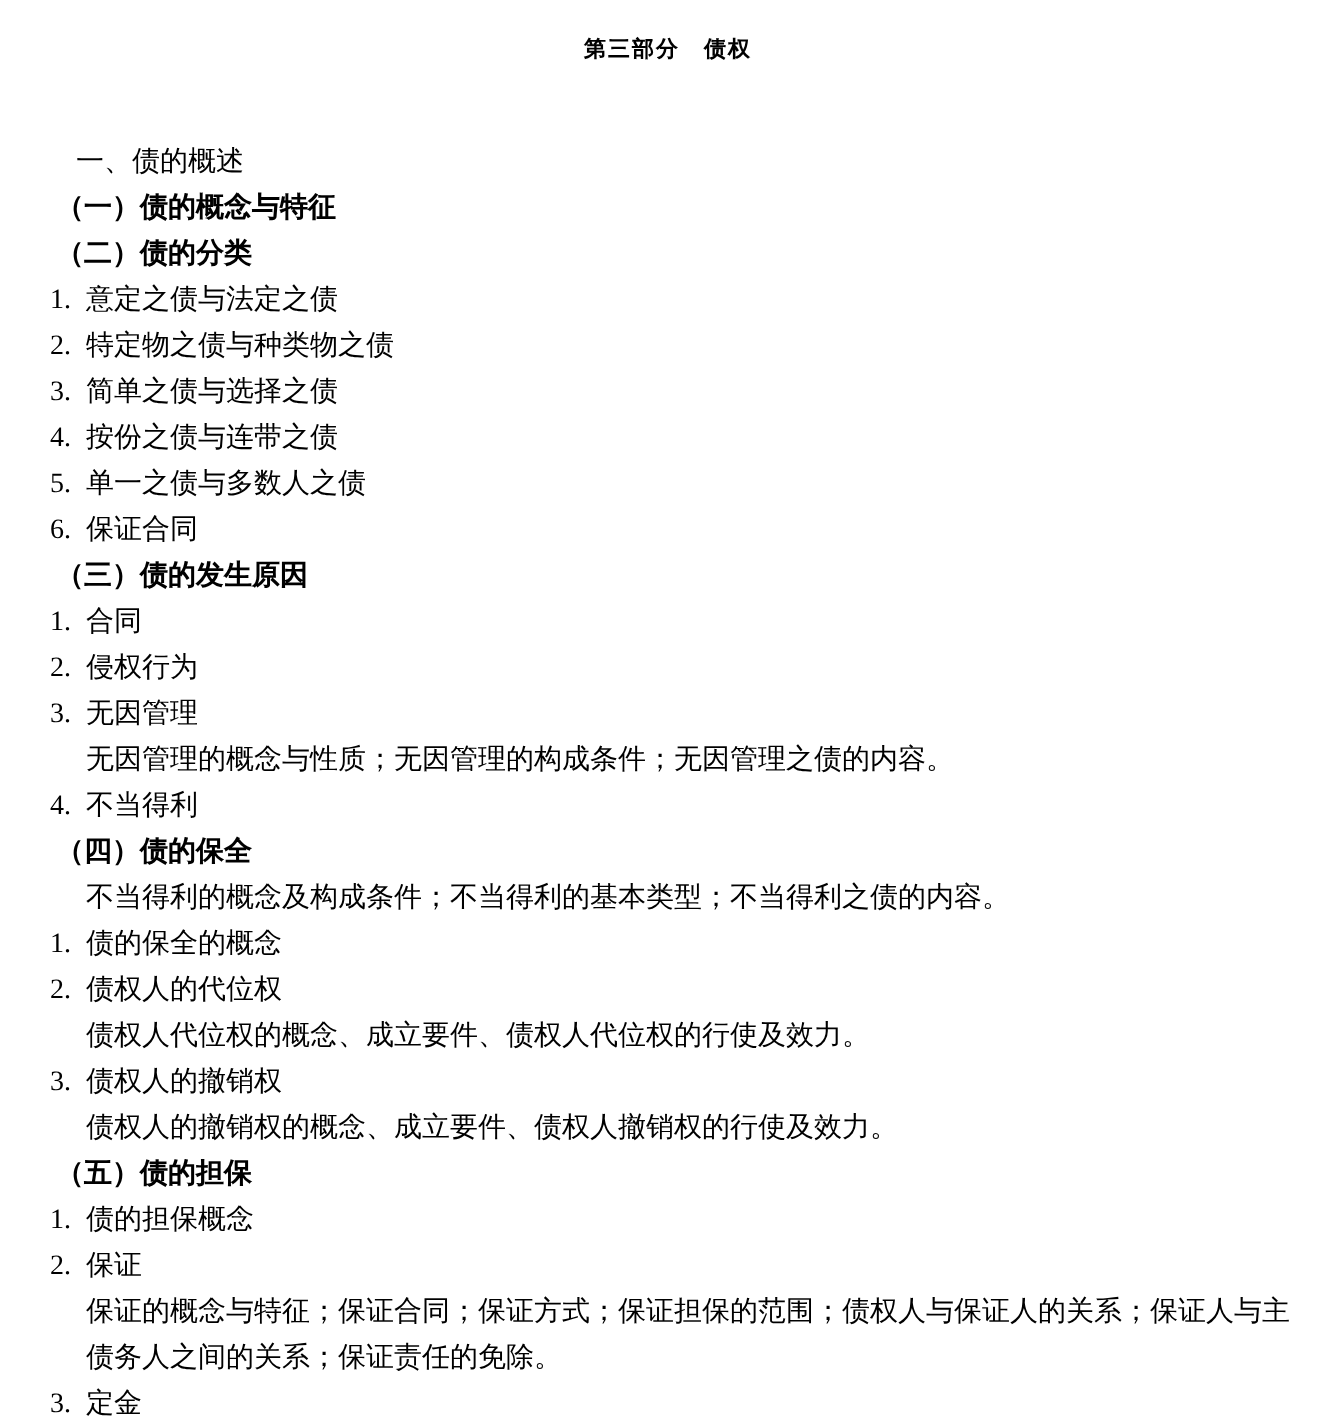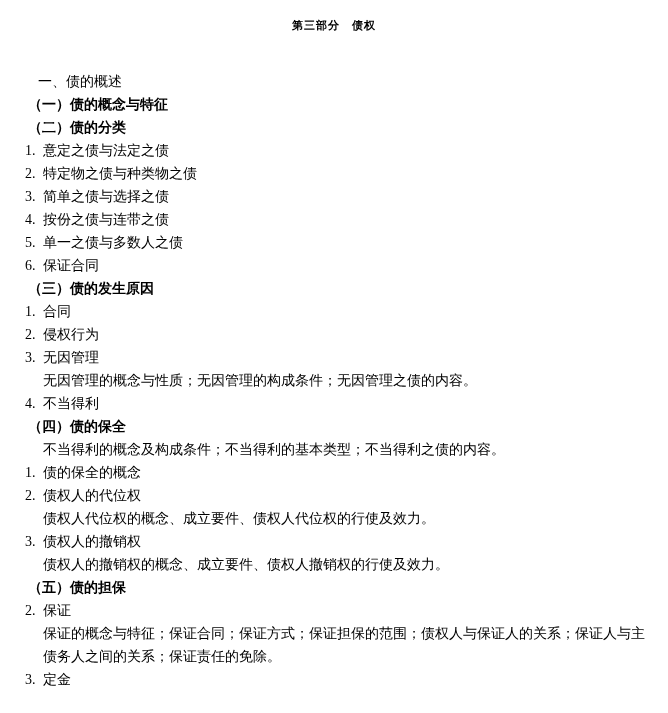--- a/index.html
+++ b/index.html
@@ -68,18 +68,19 @@
       <div class="line detail"><span>无因管理的概念与性质；无因管理的构成条件；无因管理之债的内容。</span></div>
       <div class="line item"><span class="num">4.</span><span>不当得利</span></div>
       <div class="line sub"><span>（四）债的保全</span></div>
       <div class="line detail"><span>不当得利的概念及构成条件；不当得利的基本类型；不当得利之债的内容。</span></div>
       <div class="line item"><span class="num">1.</span><span>债的保全的概念</span></div>
       <div class="line item"><span class="num">2.</span><span>债权人的代位权</span></div>
       <div class="line detail"><span>债权人代位权的概念、成立要件、债权人代位权的行使及效力。</span></div>
       <div class="line item"><span class="num">3.</span><span>债权人的撤销权</span></div>
       <div class="line detail"><span>债权人的撤销权的概念、成立要件、债权人撤销权的行使及效力。</span></div>
       <div class="line sub"><span>（五）债的担保</span></div>
+      <div class="line item"><span class="num">1.</span><span>债的担保概念</span></div>
       <div class="line item"><span class="num">2.</span><span>保证</span></div>
       <div class="line detail"><span>保证的概念与特征；保证合同；保证方式；保证担保的范围；债权人与保证人的关系；保证人与主</span></div>
       <div class="line detail"><span>债务人之间的关系；保证责任的免除。</span></div>
       <div class="line item"><span class="num">3.</span><span>定金</span></div>
     </div>
 </div>
 
 </body></html>

